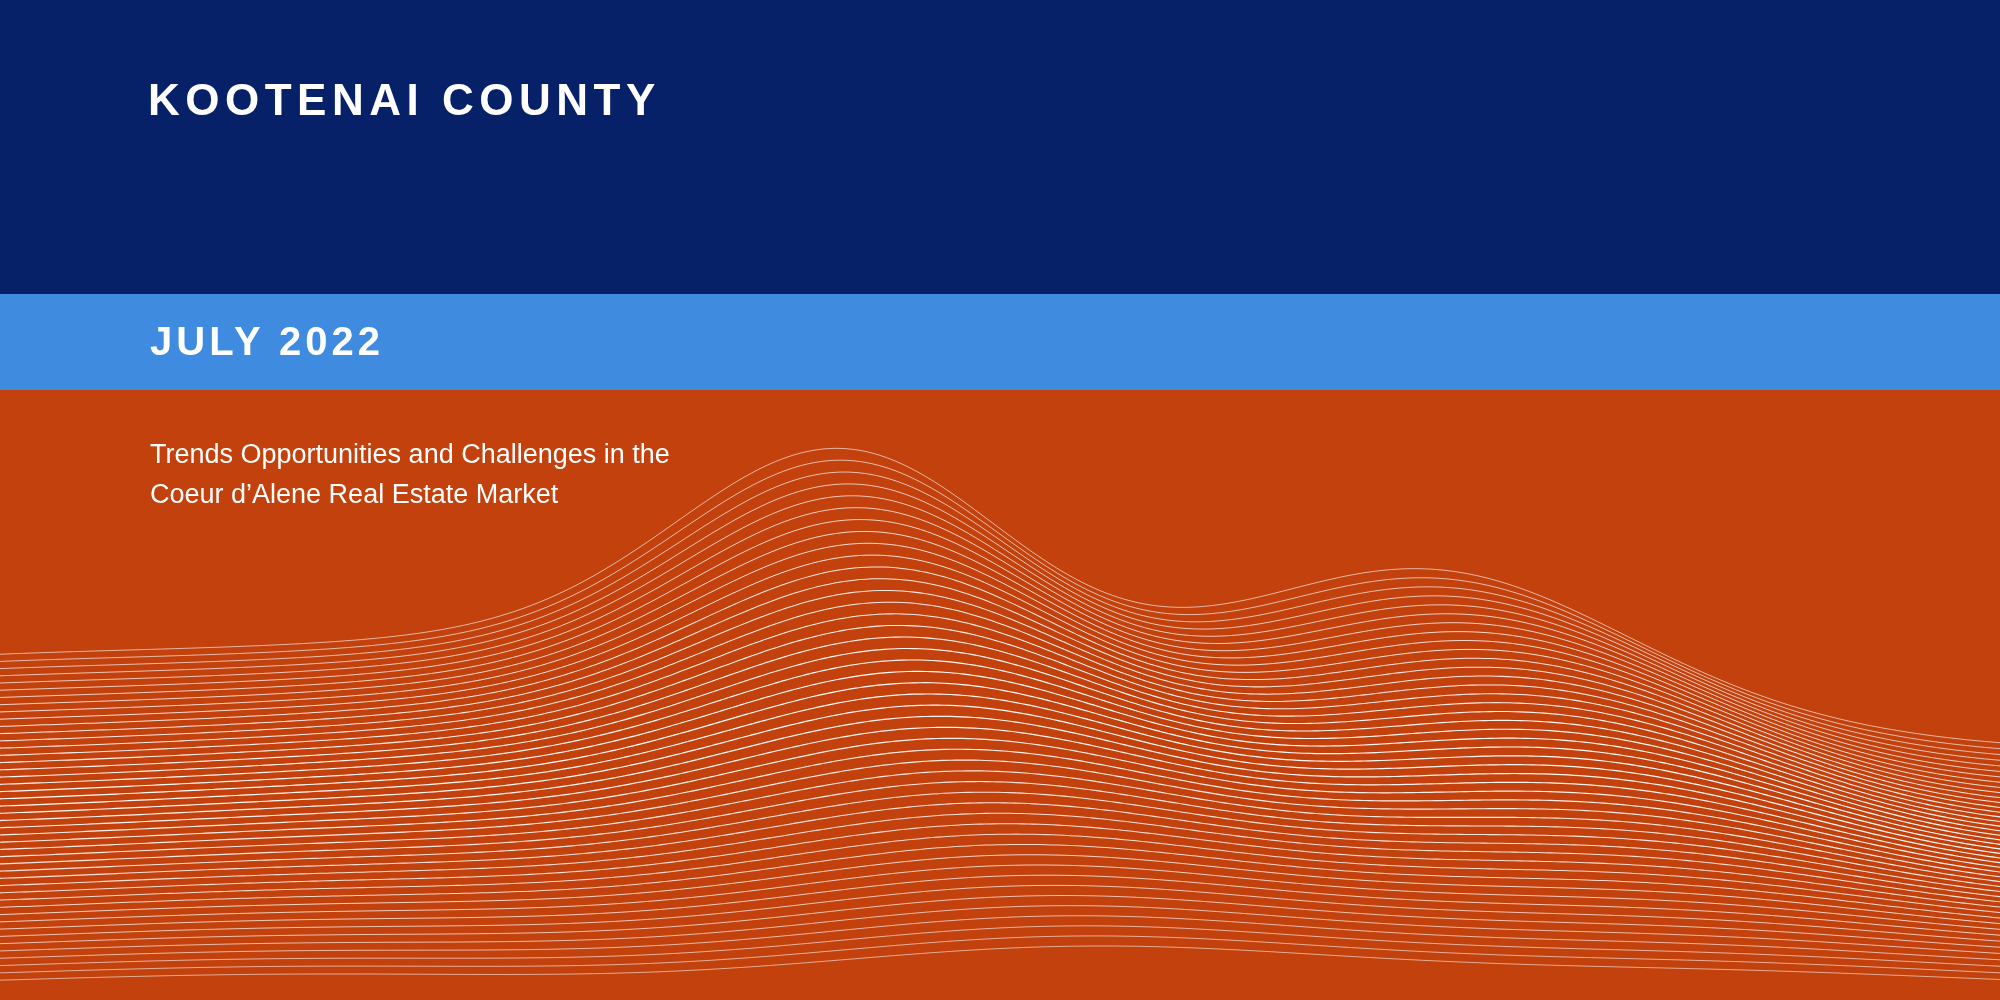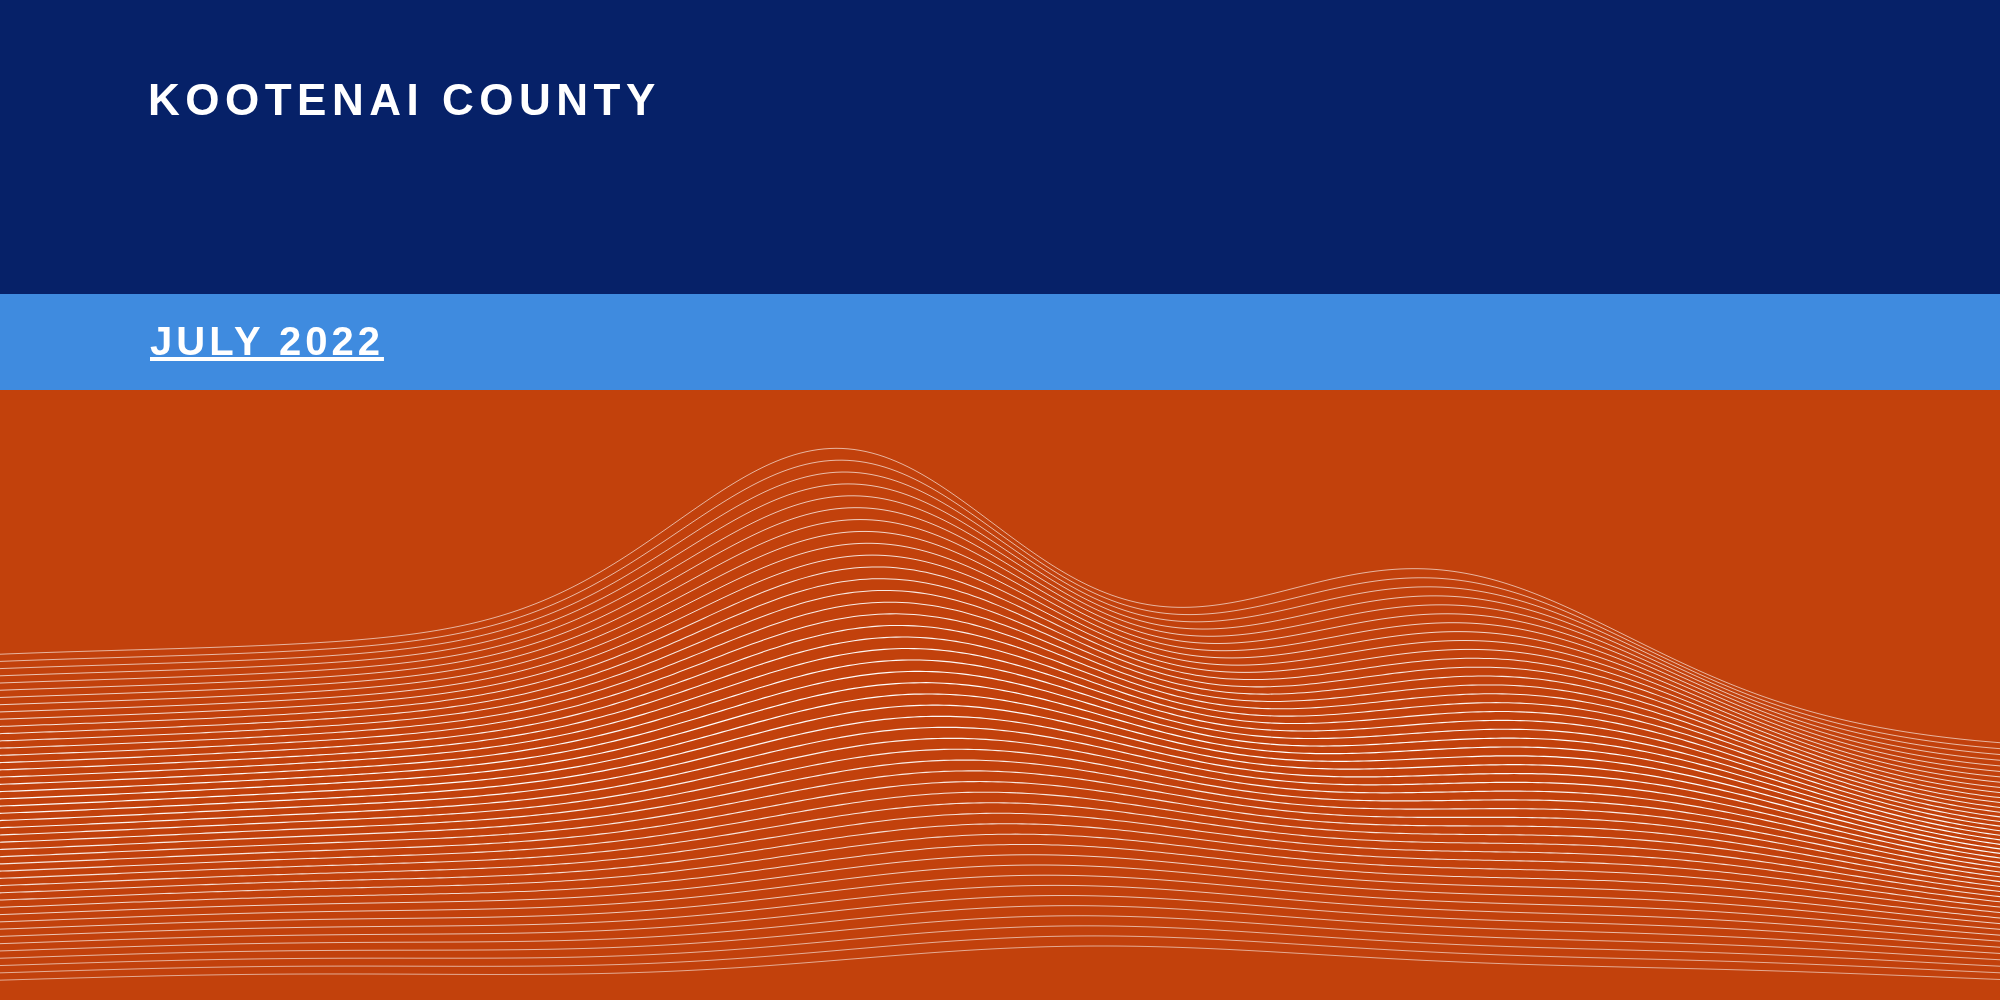--- a/index.html
+++ b/index.html
@@ -73,21 +73,20 @@
   .date-band-label {
     position: absolute;
     left: 150px;
     top: 27px;
     font-size: 40px;
     font-weight: bold;
     letter-spacing: 4px;
     color: #ffffff;
     line-height: 1;
     white-space: nowrap;
-    text-decoration: underline;
   }
   
   .subtitle {
     position: absolute;
     left: 150px;
     top: 434px;
     color: #ffffff;
     font-size: 27px;
     line-height: 40px;
     font-weight: normal;
@@ -157,14 +156,18 @@
   <div class="hero-top">
     <div class="titles">
       <div class="eyebrow">KOOTENAI COUNTY</div>
     </div>
   </div>
 
   <div class="date-band">
     <div class="date-band-label">JULY 2022</div>
   </div>
 
+  <div class="subtitle">
+    <span class="line">Trends Opportunities and Challenges in the</span>
+    <span class="line">Coeur d’Alene Real Estate Market</span>
+  </div>
 
 </div>
 
 </body></html>

